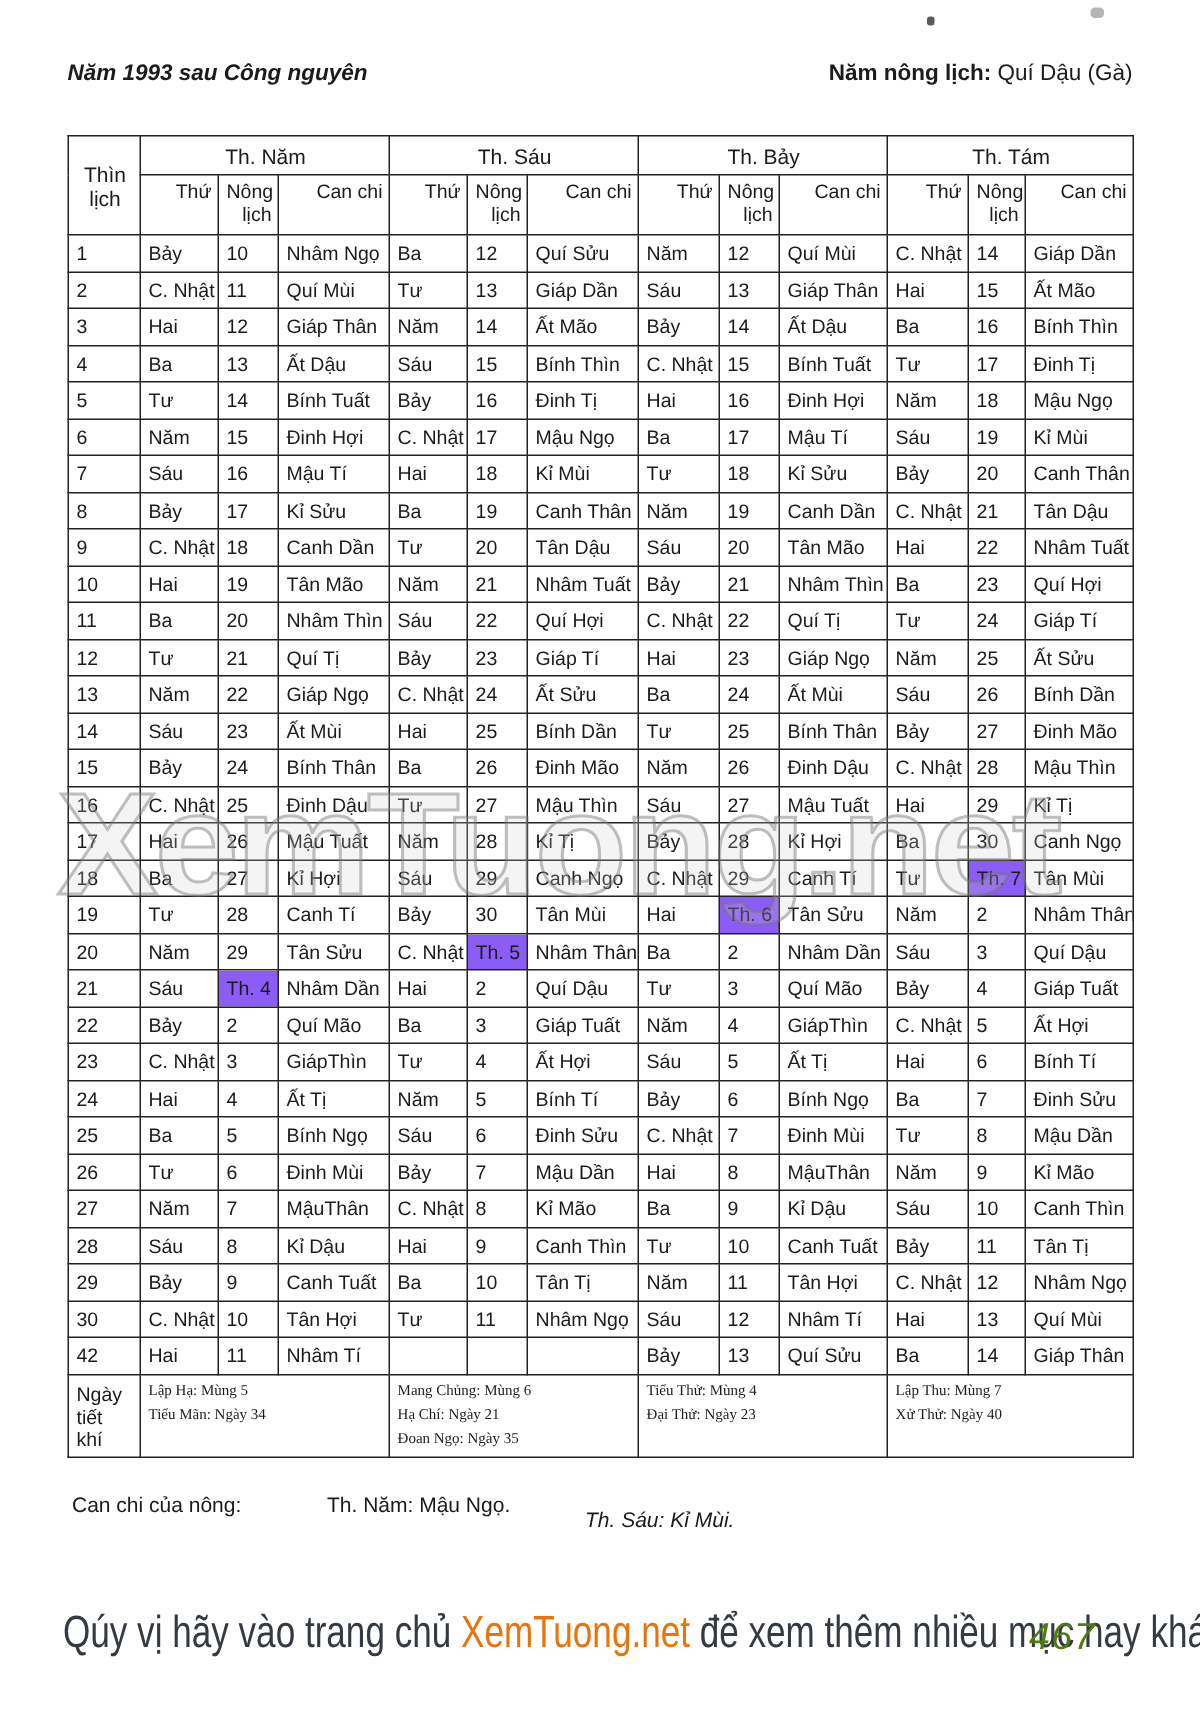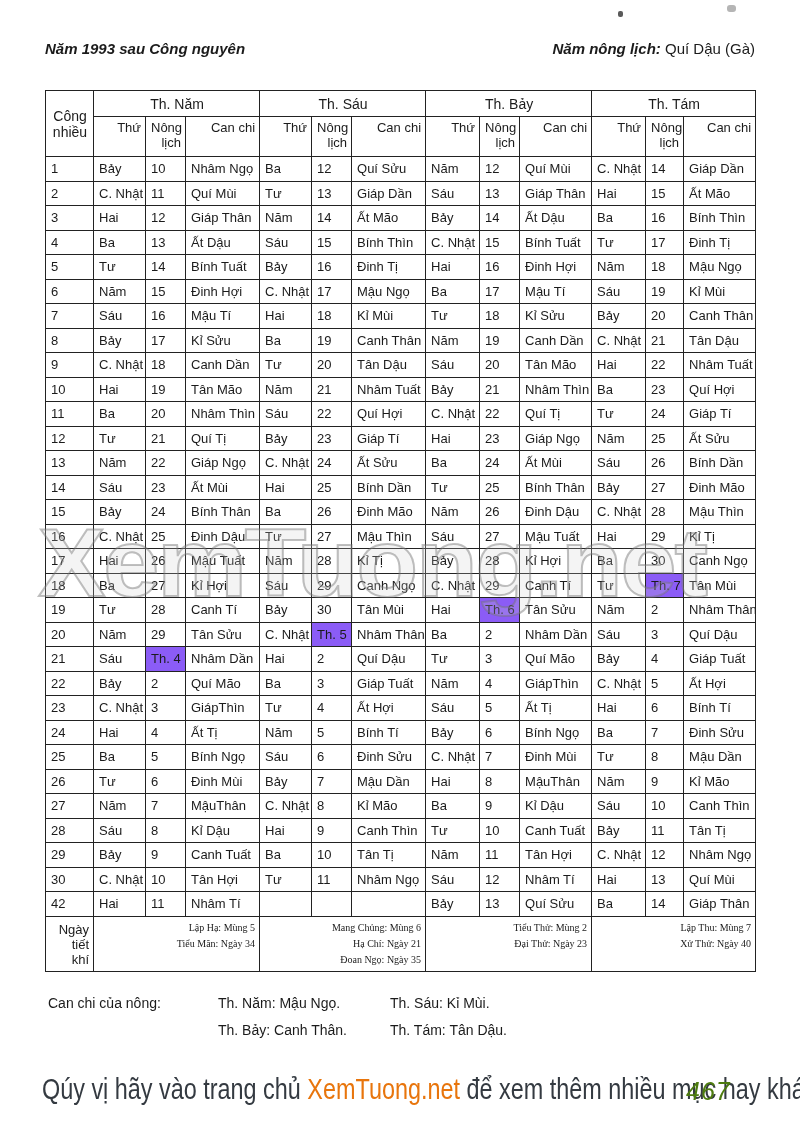--- a/index.html
+++ b/index.html
@@ -2,51 +2,51 @@
 <html><head>
 <meta charset="utf-8">
 <style>
   html,body{margin:0;padding:0;background:#ffffff;}
   .page{position:relative;width:800px;height:1141px;background:#fff;overflow:hidden;
         font-family:"Liberation Sans",sans-serif;color:#1b1b1b;}
   
   .top-header{position:absolute;top:40px;left:45px;right:45px;display:flex;
               justify-content:space-between;font-size:15px;}
   .hdr-left{font-weight:bold;font-style:italic;}
-  .hdr-right b{font-weight:bold;font-style:italic;}
+  .hdr-right b{font-weight:bold;}
   
   .speck1{position:absolute;left:618px;top:11px;width:5px;height:6px;background:#5a5a5a;border-radius:2px;}
   .speck2{position:absolute;left:727px;top:5px;width:9px;height:7px;background:#b5b5b5;border-radius:3px;}
   
   table.cal{position:absolute;left:45px;top:90px;width:710px;border-collapse:collapse;
             table-layout:fixed;font-size:13px;}
   table.cal th,table.cal td{border:1.5px solid #222;padding:1px 4px 1px 5px;text-align:left;
             vertical-align:middle;overflow:hidden;white-space:nowrap;}
   table.cal thead th{font-weight:normal;white-space:normal;}
   tr.grp-row th{height:23px;text-align:center;font-size:14px;}
   tr.sub-row th{height:35px;vertical-align:top;padding-top:3px;text-align:right;}
   th.col0{vertical-align:top;padding-top:3px;white-space:normal;}
   table.cal tbody tr{height:24.5px;}
   td.shaded{background:#8b5cf6;}
   tr.tietkhi-row{height:76px;}
-  tr.tietkhi-row td{vertical-align:top;padding-top:5px;white-space:normal;text-align:right;}
+  tr.tietkhi-row td{vertical-align:top;padding-top:5px;white-space:normal;}
   .tk-line{margin-bottom:5px;font-size:10px;font-family:Liberation Serif, serif;}
   .tk-label{white-space:normal;}
   
   .watermark{position:absolute;left:38px;top:498px;width:724px;height:130px;
              font-size:97px;font-weight:bold;letter-spacing:-2px;line-height:130px;
              color:rgba(205,205,205,0.22);-webkit-text-stroke:2px rgba(115,115,115,0.45);
              text-stroke:2px rgba(115,115,115,0.45);pointer-events:none;z-index:5;
              transform:scaleX(1.04);transform-origin:left center;}
   
   .footer-canchi{position:absolute;left:48px;top:995px;width:707px;font-size:14px;}
   .fc-row{position:relative;height:27px;}
   .fc-label{position:absolute;left:0;top:0;}
   .fc-col2{position:absolute;left:170px;top:0;}
-  .fc-col3{position:absolute;left:342px;top:0;}
+  .fc-col3{position:absolute;left:342px;top:10px;font-style:italic;}
   
   .banner{position:absolute;left:42px;top:1072px;white-space:nowrap;font-size:30px;
           color:#343a41;transform:scaleX(0.78);transform-origin:left center;z-index:2;}
   .banner .site{color:#e8750c;}
   .page-number{position:absolute;left:686px;top:1077px;font-size:25px;color:#4d7c0f;
                z-index:3;letter-spacing:1px;font-style:italic;}
 </style>
 </head>
 <body>
 
@@ -71,21 +71,21 @@
         <col style="width:74px">
       <col style="width:54px">
         <col style="width:40px">
         <col style="width:72px">
       <col style="width:54px">
         <col style="width:38px">
         <col style="width:72px">
     </colgroup>
     <thead>
       <tr class="grp-row">
-        <th class="col0" rowspan="2">Công nhiều</th>
+        <th class="col0" rowspan="2">Thìn lịch</th>
         <th colspan="3">Th. Năm</th>
         <th colspan="3">Th. Sáu</th>
         <th colspan="3">Th. Bảy</th>
         <th colspan="3">Th. Tám</th>
       </tr>
       <tr class="sub-row">
           <th>Thứ</th>
           <th>Nông lịch</th>
           <th>Can chi</th>
           <th>Thứ</th>
@@ -570,42 +570,38 @@
           <td colspan="3">
             <div class="tk-line">Lập Hạ: Mùng 5</div>
             <div class="tk-line">Tiểu Mãn: Ngày 34</div>
           </td>
           <td colspan="3">
             <div class="tk-line">Mang Chủng: Mùng 6</div>
             <div class="tk-line">Hạ Chí: Ngày 21</div>
             <div class="tk-line">Đoan Ngọ: Ngày 35</div>
           </td>
           <td colspan="3">
-            <div class="tk-line">Tiểu Thử: Mùng 2</div>
+            <div class="tk-line">Tiểu Thử: Mùng 4</div>
             <div class="tk-line">Đại Thử: Ngày 23</div>
           </td>
           <td colspan="3">
             <div class="tk-line">Lập Thu: Mùng 7</div>
             <div class="tk-line">Xử Thử: Ngày 40</div>
           </td>
         </tr>
       </tbody>
   </table>
 
   <div class="watermark">XemTuong.net</div>
 
   <div class="footer-canchi">
     <div class="fc-row">
       <span class="fc-label">Can chi của nông:</span>
       <span class="fc-col2">Th. Năm: Mậu Ngọ.</span>
       <span class="fc-col3">Th. Sáu: Kỉ Mùi.</span>
     </div>
-    <div class="fc-row">
-      <span class="fc-col2">Th. Bảy: Canh Thân.</span>
-      <span class="fc-col3">Th. Tám: Tân Dậu.</span>
-    </div>
   </div>
 
   <div class="banner"><span>Qúy vị hãy vào trang chủ </span><span class="site" style="color: rgb(232, 117, 12);">XemTuong.net</span><span> để xem thêm nhiều mục hay khác</span></div>
 
   <div class="page-number">467</div>
 
 </div>
 
 </body></html>

